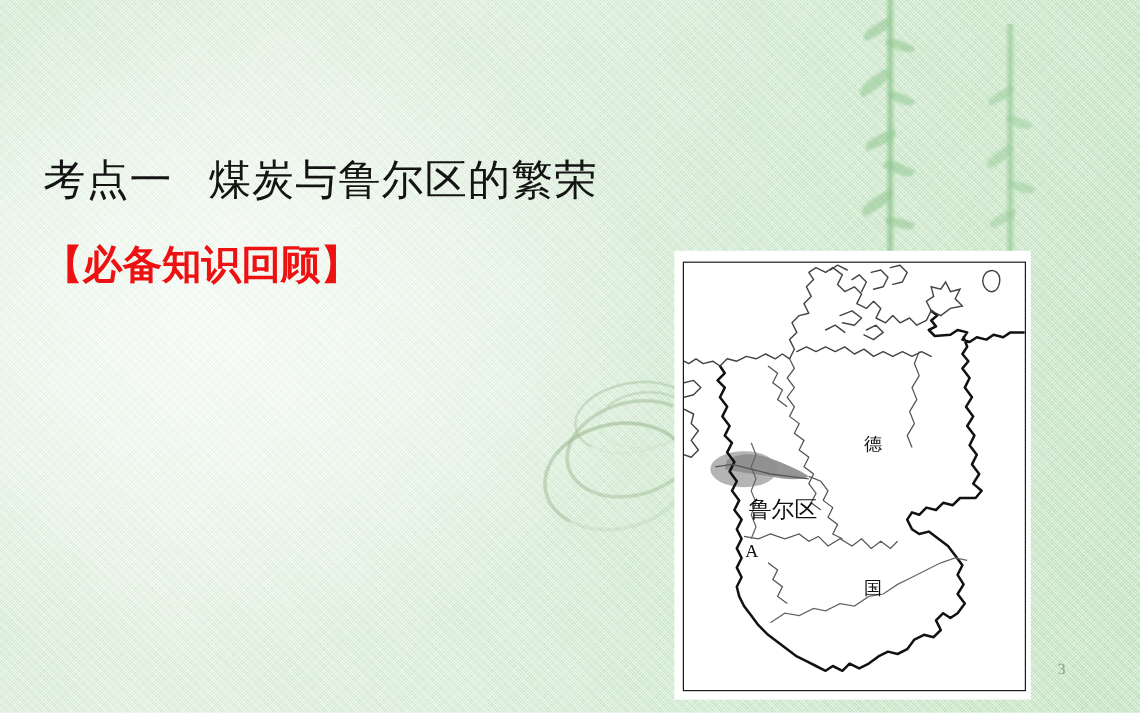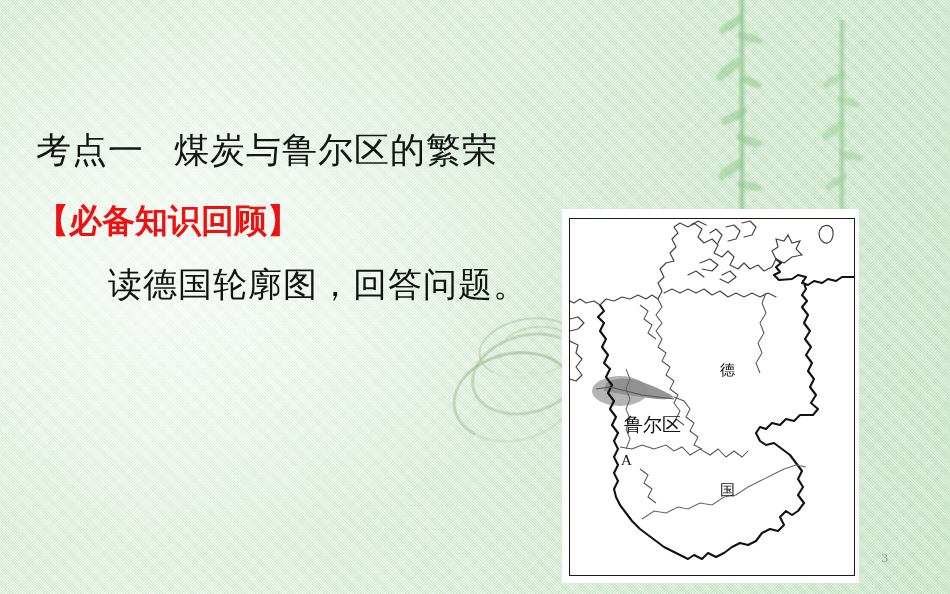--- a/index.html
+++ b/index.html
@@ -180,21 +180,20 @@
   <div class="swirl" style="left:498px; top:326px; width:74px; height:44px;
               border-width:2.5px; border-color:rgba(158,188,148,0.40) rgba(158,188,148,0.40) rgba(158,188,148,0.08) rgba(158,188,148,0.10);
               transform:rotate(-6deg);"></div>
 
   <div class="line" id="heading-line">
     <span>考点一</span><span class="gap"></span><span>煤炭与鲁尔区的繁荣</span>
   </div>
 
   <div class="line" id="subheading-line">【必备知识回顾】</div>
 
-  <div class="line" id="instruction-line">读德国轮廓图，回答问题。</div>
 
   <div id="map-card">
     <div id="map-frame">
 
       <svg id="map-svg" viewBox="0 0 284 356" preserveAspectRatio="none">
 
         <ellipse cx="50" cy="172" rx="28" ry="15" fill="#b0b0b0" opacity="0.95"></ellipse>
         <path d="M 36,164 C 50,156 66,160 80,166 C 92,171 100,175 104,178
                  C 96,182 84,180 72,178 C 58,176 44,174 34,172 Z" fill="#8f8f8f" opacity="0.95"></path>
 

